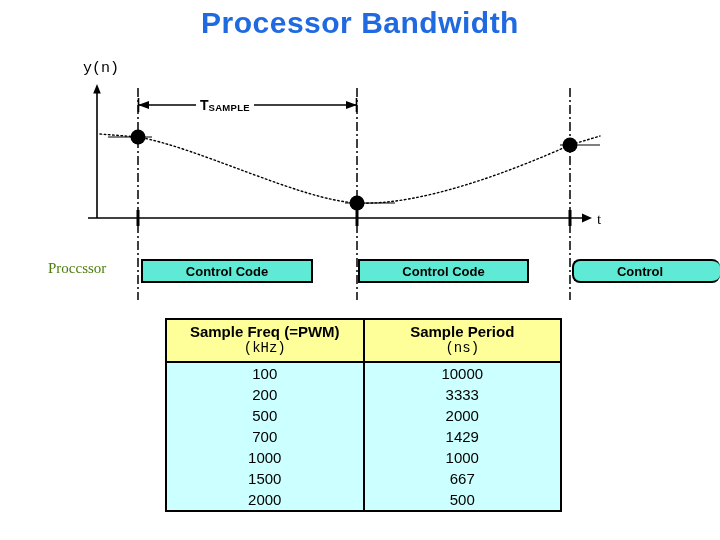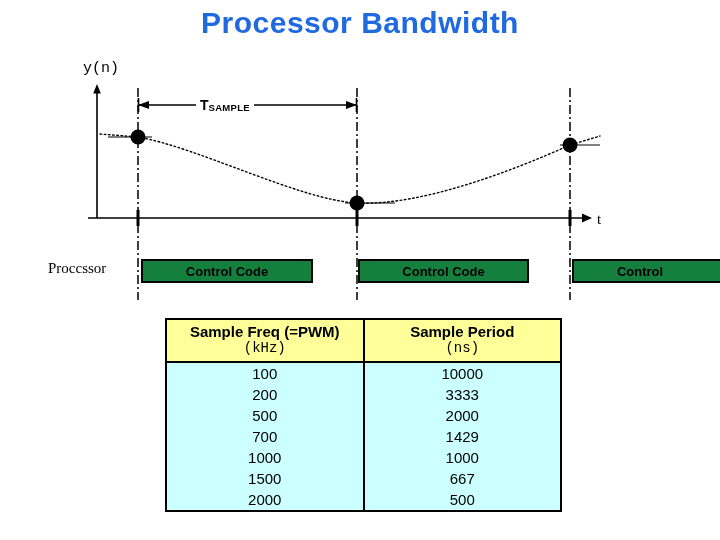--- a/index.html
+++ b/index.html
@@ -82,47 +82,48 @@
     letter-spacing: 0.3px;
   }
 
   
   #proc-label {
     position: absolute;
     left: 48px;
     top: 260px;
     font-family: "Liberation Serif", serif;
     font-size: 15px;
-    color: #000000;
+    color: #4d7c0f;
     white-space: nowrap;
   }
   .cc-box {
     position: absolute;
     top: 259px;
     height: 24px;
-    background: #15803d;
+    background: #5eead4;
     border: 2px solid #000000;
     box-sizing: border-box;
     font-family: "Liberation Sans", sans-serif;
     font-size: 13px;
     font-weight: bold;
     color: #000000;
     display: flex;
     align-items: center;
     justify-content: center;
     white-space: nowrap;
   }
   #cc1 { left: 141px; width: 172px; }
   #cc2 { left: 358px; width: 171px; }
   #cc3 {
     left: 572px;
     width: 148px;
     border-right: none;
     justify-content: center;
     padding-right: 14px;
+    border-radius: 8px;
   }
 
   
   #table-wrap {
     position: absolute;
     left: 165px;
     top: 318px;
     width: 397px;
     border: 2px solid #000000;
     box-sizing: border-box;

